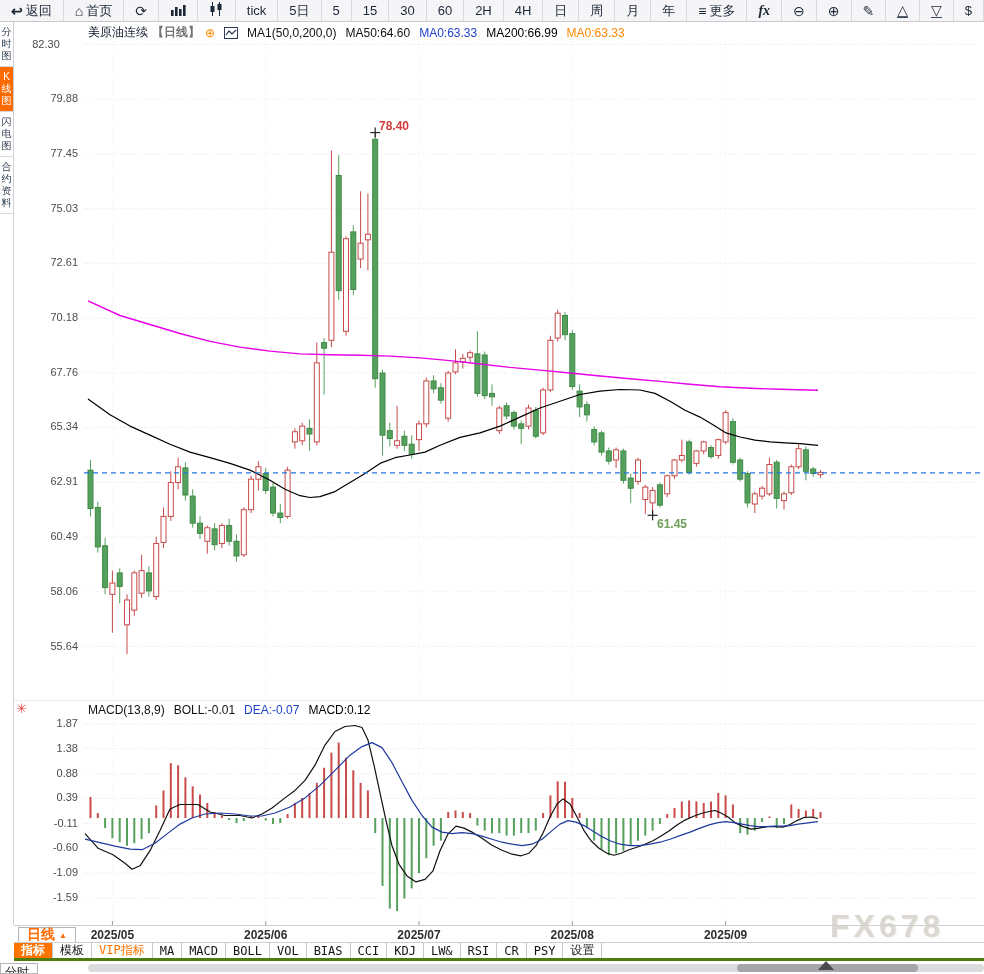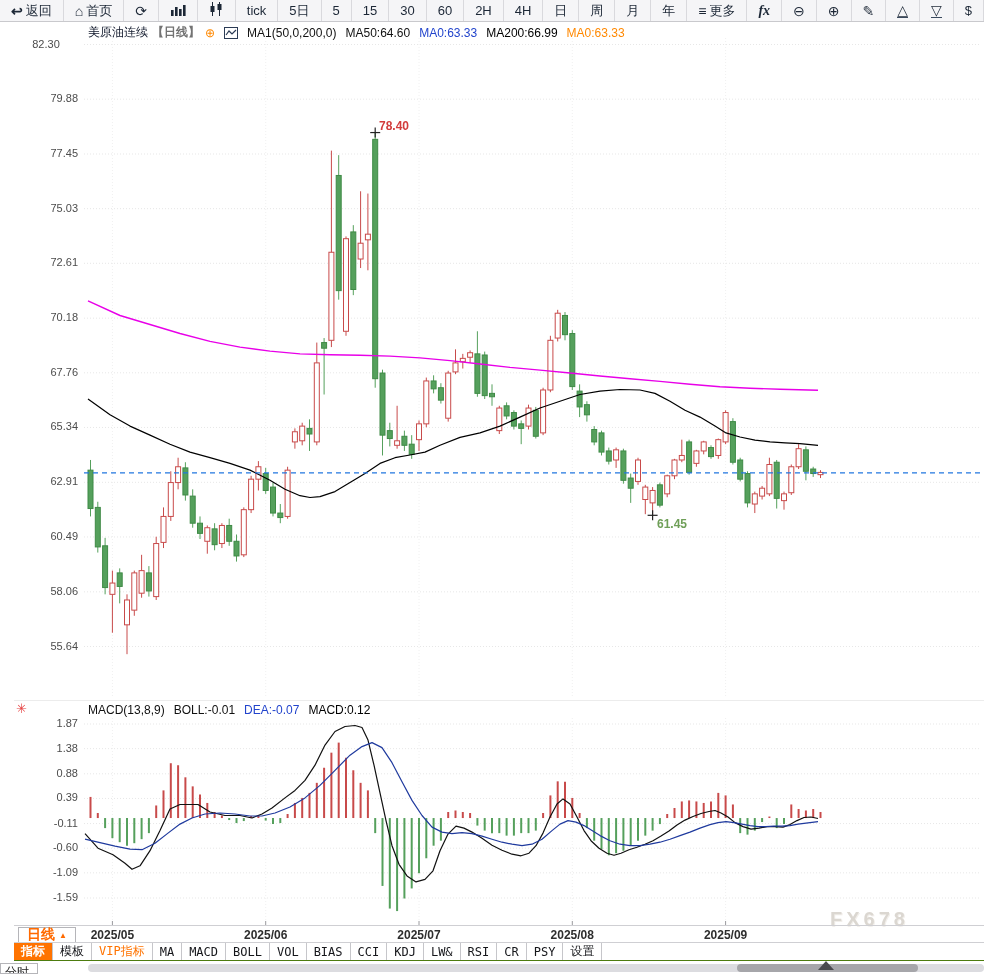--- a/index.html
+++ b/index.html
@@ -36,34 +36,34 @@
 
   #xaxis-line{position:absolute;left:14px;top:925px;width:970px;border-top:1px solid #cfcfd3;z-index:5;}
   #sep-macd{position:absolute;left:14px;top:700px;width:970px;border-top:1px solid #ececec;z-index:4;}
 
   #dline-box{position:absolute;left:18px;top:927px;width:56px;height:14px;border:1px solid #b5b5b9;
     background:#fff;display:flex;align-items:center;justify-content:center;gap:4px;z-index:7;cursor:pointer;}
   #dline-box .lbl{color:#ff6a00;font-weight:bold;font-size:14px;}
   #dline-box .arr{color:#ff6a00;font-size:8px;}
 
   #tab-row{position:absolute;left:14px;top:942px;width:970px;height:19px;border-top:1px solid #cfcfd3;
-    border-bottom:1px solid #4d7c0f;display:flex;background:#fff;box-sizing:border-box;z-index:10;}
+    border-bottom:3px solid #4d7c0f;display:flex;background:#fff;box-sizing:border-box;z-index:10;}
   .tab{padding:0 7px;font-size:12px;display:flex;align-items:center;border-right:1px solid #c6c6ca;
     color:#15161a;cursor:pointer;font-family:"DejaVu Sans Mono","Liberation Mono",monospace;}
   .tab.active{background:#ff7300;color:#fff;font-weight:bold;}
   .tab.vip{color:#ff7300;}
 
   #partial-tab{position:absolute;left:0;top:963px;width:38px;height:11px;border:1px solid #b5b5b9;
     background:#fff;overflow:hidden;font-size:12px;padding-left:4px;box-sizing:border-box;color:#222;z-index:10;}
   #scroll-track{position:absolute;left:88px;top:964px;width:896px;height:8px;background:#dcdce0;border-radius:4px;z-index:9;}
   #scroll-thumb{position:absolute;left:737px;top:964px;width:181px;height:8px;background:#a6a6aa;border-radius:4px;z-index:10;cursor:pointer;}
   #scroll-tri{position:absolute;left:818px;top:961px;width:0;height:0;border-left:8px solid transparent;
     border-right:8px solid transparent;border-bottom:9px solid #4a4a4e;z-index:11;}
 
-  #watermark{position:absolute;left:830px;top:908px;font-size:20px;font-weight:bold;letter-spacing:4px;
+  #watermark{position:absolute;left:830px;top:908px;font-size:32px;font-weight:bold;letter-spacing:4px;
     color:#dbd7d1;z-index:3;text-shadow:1px 1px 0 #f2efeb;}
 
   .ann{position:absolute;font-size:12px;font-weight:bold;z-index:8;}
   #chart-svg{position:absolute;left:0;top:0;z-index:2;}
 </style>
 </head>
 <body>
 
 <div id="app">
   <div id="toolbar">
@@ -150,20 +150,26 @@
         <span class="ic thin under">△</span>
       </div>
       <div class="tb">
         <span class="ic thin under">▽</span>
       </div>
       <div class="tb">
         <span>$</span>
       </div>
     </div>
 
+  <div id="sidebar">
+      <div class="sb-item">分时图</div>
+      <div class="sb-item active">K线图</div>
+      <div class="sb-item">闪电图</div>
+      <div class="sb-item">合约资料</div>
+    </div>
 
   <div id="chart-header">
     <span class="c-dark">美原油连续</span>
     <span class="c-orange" style="margin-left:-5px">【日线】</span>
     <span class="c-orange2" style="margin-left:-4px">⊕</span>
     <span style="display:inline-flex">
       <svg width="14" height="12" viewBox="0 0 14 12">
           <rect x="0.5" y="0.5" width="13" height="11" fill="#fff" stroke="#2b3b55"></rect>
           <polyline points="2,8 5,4 8,7 12,3" fill="none" stroke="#2b3b55" stroke-width="1.2"></polyline>
         </svg>

